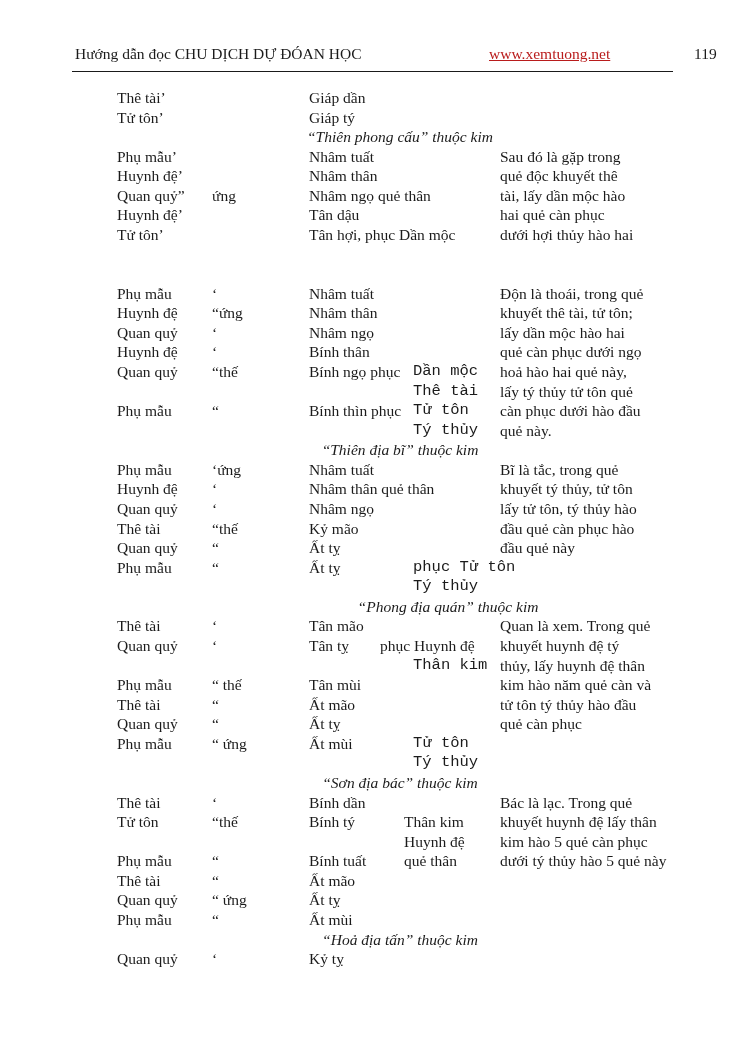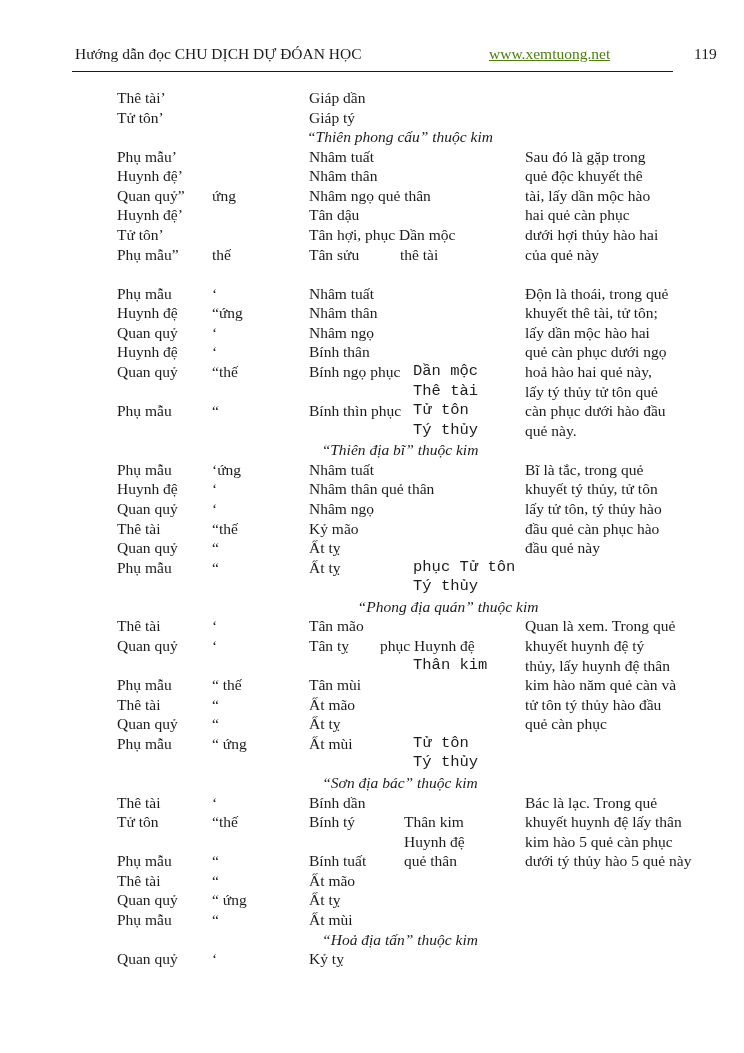--- a/index.html
+++ b/index.html
@@ -18,30 +18,30 @@
   .tbl{position:absolute;left:0;top:0;width:744px;height:1053px;font-size:15.5px;}
   .row{position:absolute;left:0;width:744px;height:20px;line-height:19.6px;}
   .cell{position:absolute;top:0;white-space:nowrap;}
   .c1{left:117px;}
   .c2{left:212px;}
   .c3{left:309px;}
   .c4{left:404px;}
   .c4a{left:380px;}
   .c4b{left:413px;font-family:Liberation Mono, monospace;}
   .c4c{left:400px;}
-  .c5{left:500px;margin-left:25px;}
+  .c5{left:500px;}
   .c5a{left:475px;}
   .section{position:absolute;left:250px;top:0;width:300px;text-align:center;font-weight:normal;font-style:italic;white-space:nowrap;}
 </style>
 </head>
 <body>
 
 <div class="page">
   <div class="hdr-title">Hướng dẫn đọc CHU DỊCH DỰ ĐÓAN HỌC</div>
-  <div class="hdr-link" style="color: #4d7c0f;">www.xemtuong.net</div>
+  <div class="hdr-link" style="color: #b91c1c;">www.xemtuong.net</div>
   <div class="hdr-page">119</div>
   <div class="hdr-rule"></div>
   <div class="tbl">
       <div class="row" style="top: 88px;">
         <span class="cell c1">Thê tài’</span>
         <span class="cell c3">Giáp dần</span>
       </div>
       <div class="row" style="top: 107.57px;">
         <span class="cell c1">Tử tôn’</span>
         <span class="cell c3">Giáp tý</span>
@@ -68,27 +68,20 @@
       <div class="row" style="top: 205.42px;">
         <span class="cell c1">Huynh đệ’</span>
         <span class="cell c3">Tân dậu</span>
         <span class="cell c5">hai quẻ càn phục</span>
       </div>
       <div class="row" style="top: 224.99px;">
         <span class="cell c1">Tử tôn’</span>
         <span class="cell c3">Tân hợi, phục Dần mộc</span>
         <span class="cell c5">dưới hợi thủy hào hai</span>
       </div>
-      <div class="row" style="top: 244.56px;">
-        <span class="cell c1">Phụ mẫu”</span>
-        <span class="cell c2">thế</span>
-        <span class="cell c3">Tân sửu</span>
-        <span class="cell c4c">thê tài</span>
-        <span class="cell c5">của quẻ này</span>
-      </div>
       <div class="row" style="top: 283.7px;">
         <span class="cell c1">Phụ mẫu</span>
         <span class="cell c2">‘</span>
         <span class="cell c3">Nhâm tuất</span>
         <span class="cell c5">Độn là thoái, trong quẻ</span>
       </div>
       <div class="row" style="top: 303.27px;">
         <span class="cell c1">Huynh đệ</span>
         <span class="cell c2">“ứng</span>
         <span class="cell c3">Nhâm thân</span>

